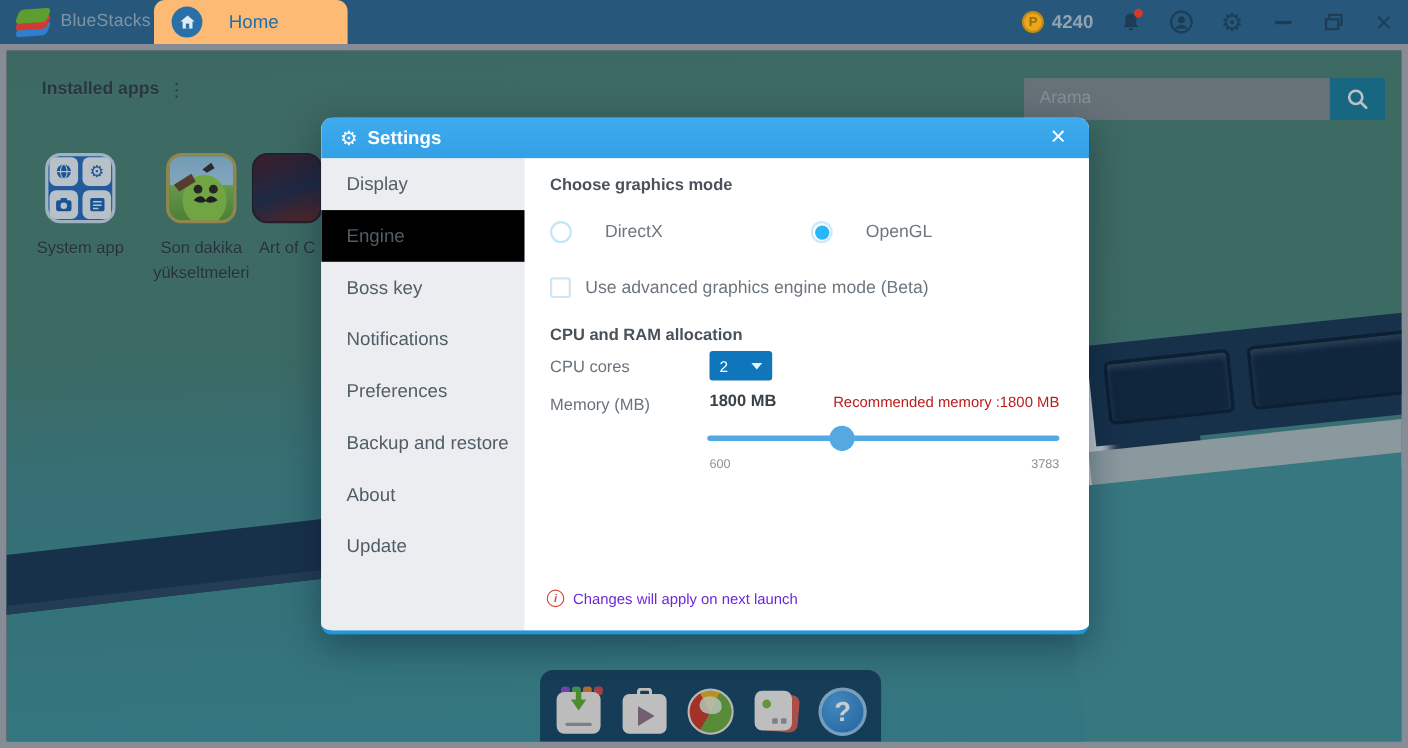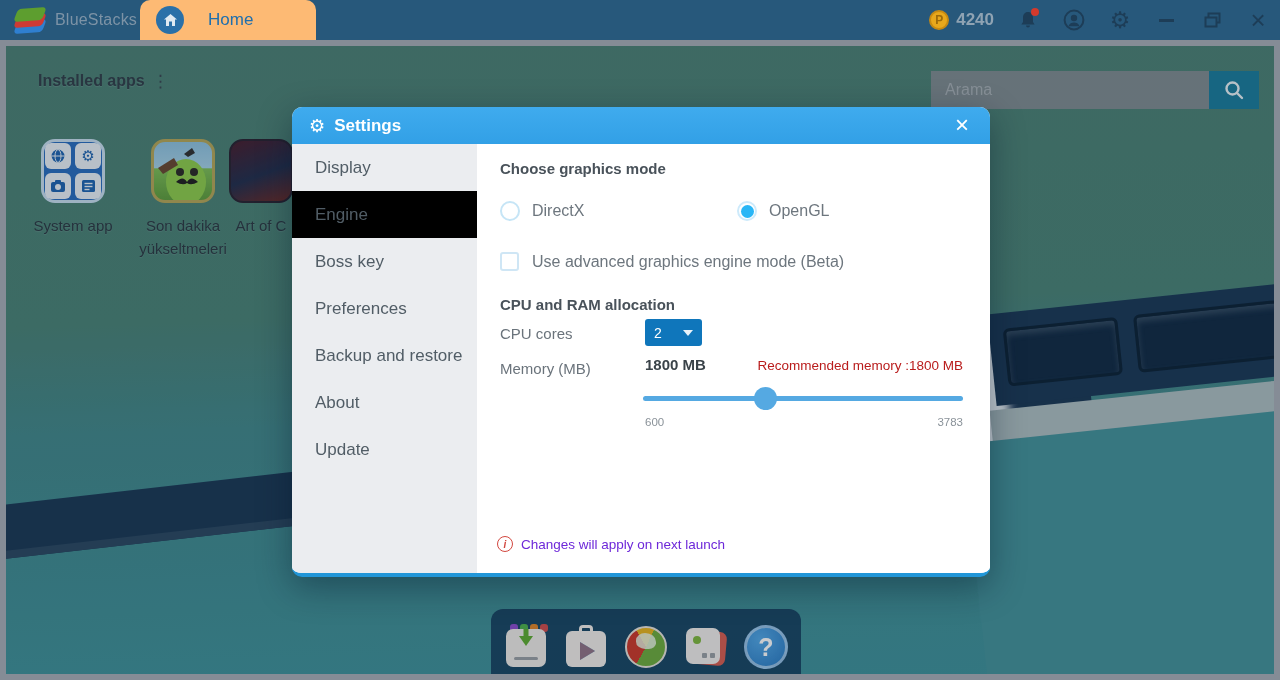--- a/index.html
+++ b/index.html
@@ -130,21 +130,21 @@
   .dlg-nav { position:absolute; left:0; top:37px; width:185px; height:433px; background:#ebedf0; }
   .nav-item { height:47px; display:flex; align-items:center; padding-left:23px;
               color:#515d66; font-size:17px; cursor:pointer; }
   .nav-item.active { background:#000000; }
 
   .panel { position:absolute; left:185px; top:37px; width:513px; height:433px; background:#fff; }
   .panel-heading { position:absolute; color:#49525a; font-size:15px; font-weight:bold; }
   .h-graphics { left:23px; top:16px; }
   .h-cpuram { left:23px; top:152px; }
 
-  .radio-row-item { position:absolute; display:flex; align-items:center; gap:12px; cursor:pointer; }
+  .radio-row-item { position:absolute; display:flex; align-items:center; gap:30px; cursor:pointer; }
   .r-directx { left:23px; top:57px; }
   .r-opengl  { left:260px; top:57px; }
   .radio { width:20px; height:20px; border-radius:50%; background:#fff; border:2px solid #c6e5f6;
            display:flex; align-items:center; justify-content:center; }
   .radio.checked { border-color:#cdeafb; }
   .radio.checked::after { content:""; width:13px; height:13px; border-radius:50%; background:var(--accent-blue,#29b6f6); }
   .ctrl-label { color:#6d767e; font-size:16px; }
 
   .check-row { position:absolute; left:23px; top:108px; display:flex; align-items:center; gap:13px; cursor:pointer; }
   .checkbox { width:19px; height:19px; border:2px solid #cfe6f5; border-radius:3px; background:#fff; }
@@ -352,20 +352,21 @@
     <div class="dlg-header">
       <span class="dlg-gear">⚙</span>
       <span class="dlg-title">Settings</span>
       <button class="dlg-close">×</button>
     </div>
 
     <nav class="dlg-nav">
       <div class="nav-item">Display</div>
       <div class="nav-item active">Engine</div>
       <div class="nav-item">Boss key</div>
+      <div class="nav-item">Notifications</div>
       <div class="nav-item">Preferences</div>
       <div class="nav-item">Backup and restore</div>
       <div class="nav-item">About</div>
       <div class="nav-item">Update</div>
     </nav>
 
     <div class="panel">
       <div class="panel-heading h-graphics">Choose graphics mode</div>
 
       <div class="radio-row-item r-directx">

